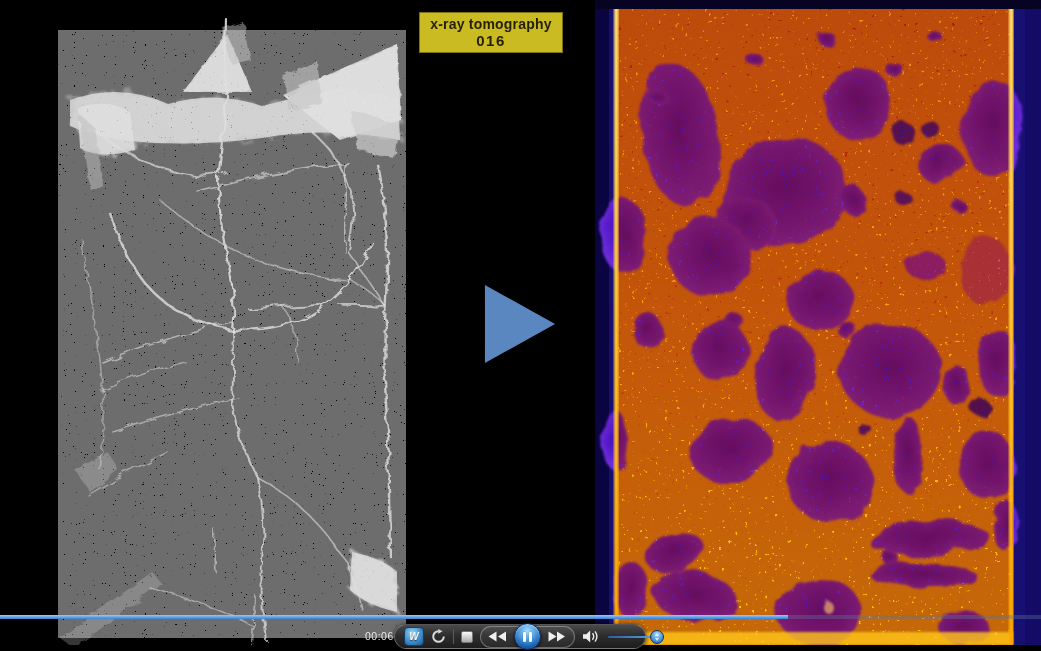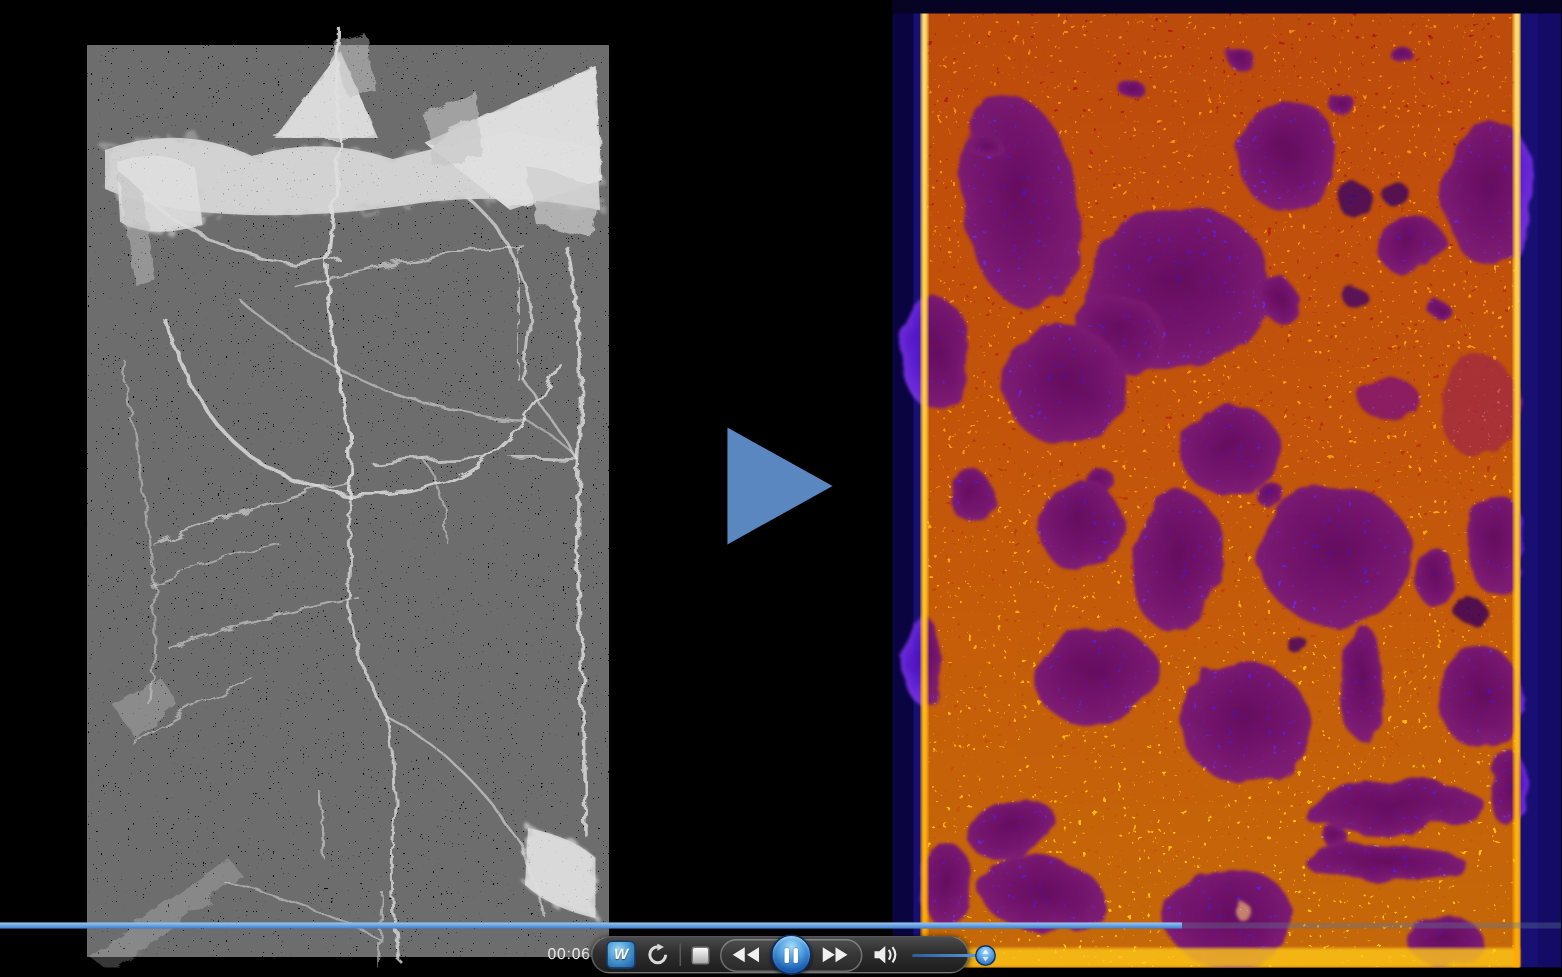--- a/index.html
+++ b/index.html
@@ -235,20 +235,24 @@
           <ellipse cx="232" cy="606" rx="5" ry="6" fill="#fff6cf" opacity="1"></ellipse>
         </g>
       <rect x="21" y="6" width="397" height="639" fill="#ffffff" filter="url(#th-specR)" opacity="0.5"></rect>
       <rect x="21" y="632" width="397" height="13" fill="#ffc818" opacity="0.8" filter="url(#th-blur1)"></rect>
       <rect x="19" y="6" width="4.5" height="639" fill="url(#th-gEdge)" filter="url(#th-blur1)"></rect>
       <rect x="414" y="6" width="4.5" height="639" fill="url(#th-gEdge)" filter="url(#th-blur1)"></rect>
       <rect x="0" y="0" width="446" height="9" fill="#070323"></rect>
     </svg>
   </div>
 
+  <div class="tomo-label">
+    <div class="l1">x-ray tomography</div>
+    <div class="l2">016</div>
+  </div>
 
   <svg class="play-arrow" viewBox="0 0 76 84">
     <polygon points="2,2 74,42 2,82" fill="#5b87c0"></polygon>
   </svg>
 
   <div class="seekbar">
     <div class="seek-fill" id="seekFill" style="width: 75.7%;"></div>
   </div>
 
   <div class="bottom-bar">

